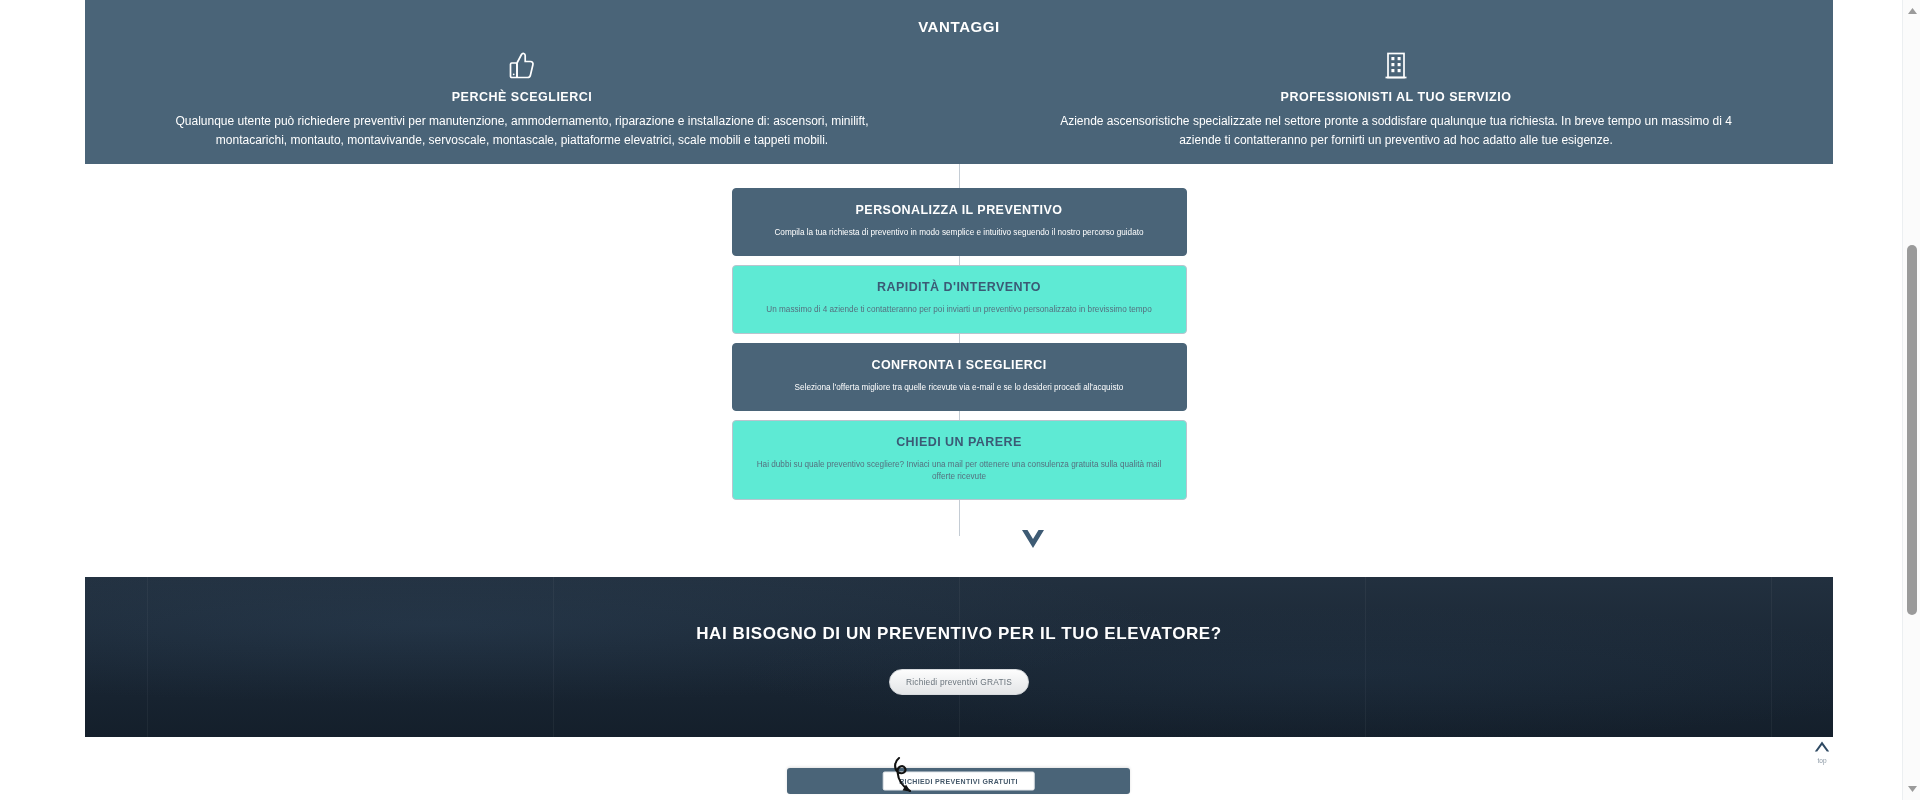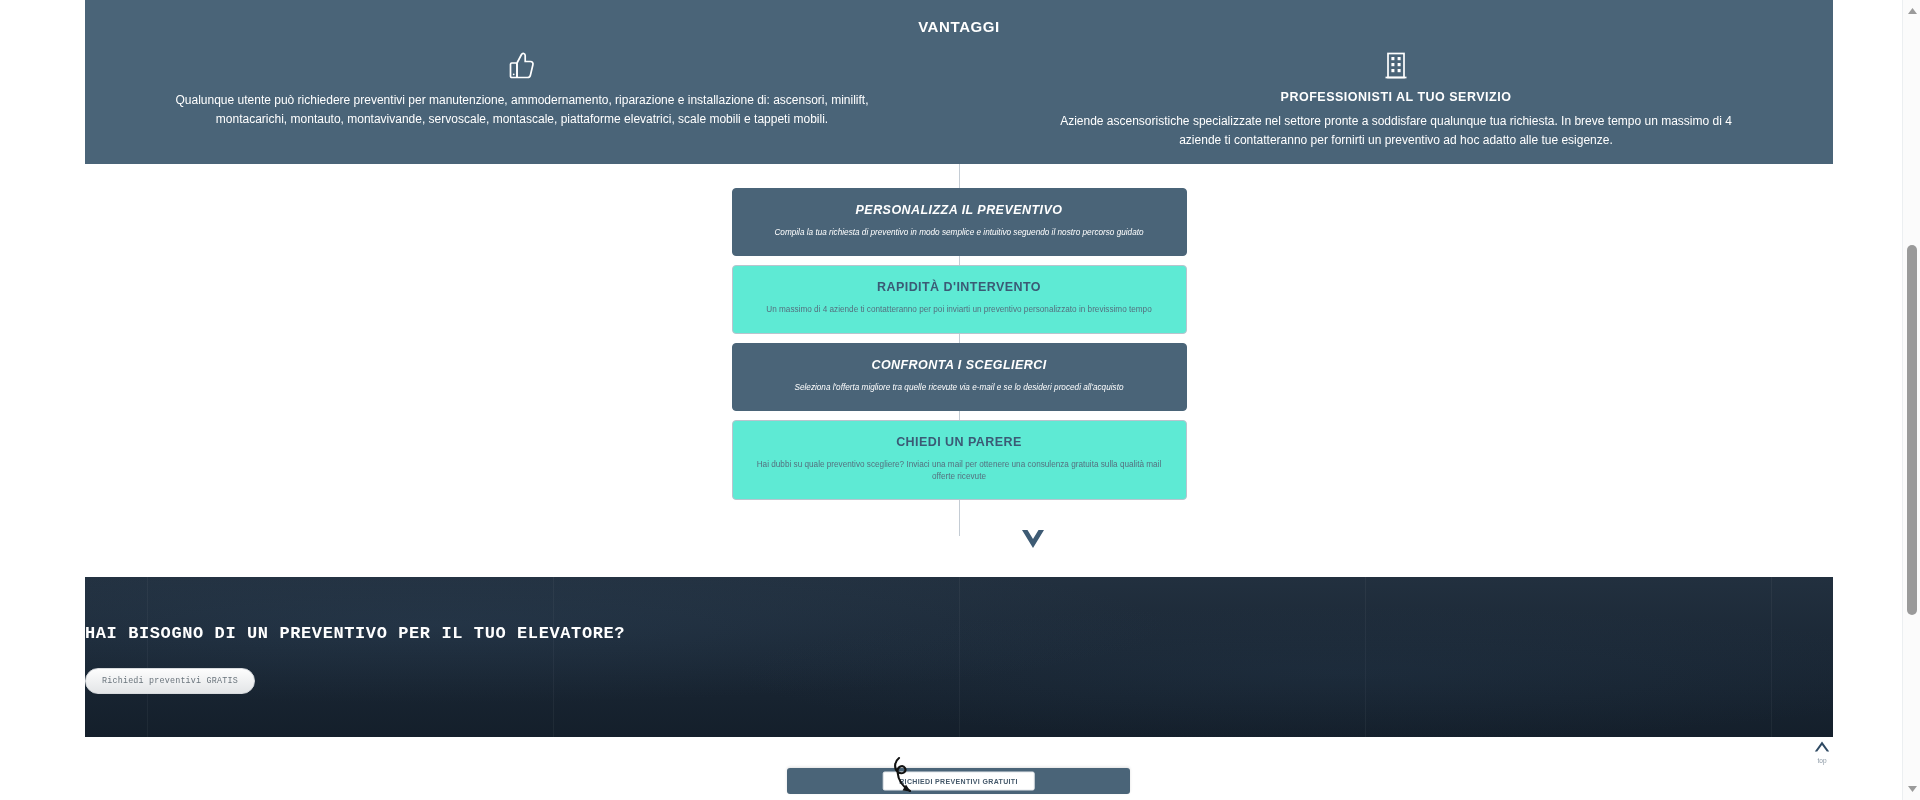--- a/index.html
+++ b/index.html
@@ -51,21 +51,21 @@
     transform: translateX(-50%);
   }
 
   
   .steps { position: absolute; left: 0; top: 188px; width: 1748px; }
   .card {
     position: relative; width: 455px; margin: 0 auto 9px auto;
     border-radius: 4px; text-align: center; padding: 14px 18px 16px 18px;
   }
   .card.filled {
-    background: #4a6478; color: #ffffff; border: 1px solid #4a6478; font-style: italic;
+    background: #4a6478; color: #ffffff; border: 1px solid #4a6478;
   }
   .card.outline {
     background: #5eead4; color: #3d5a73; border: 1px solid #b9c4ce;
   }
   .card-title { font-size: 12.5px; font-weight: bold; letter-spacing: .45px; }
   .card.outline .card-title { color: #3b5a75; }
   .card-text { font-size: 8.2px; line-height: 1.5; margin-top: 10px; }
   .card.outline .card-text { color: #55707f; }
 
   
@@ -76,21 +76,21 @@
       linear-gradient(180deg, #22303f 0%, #1b2836 45%, #141f2b 100%);
     overflow: hidden;
   }
   .cta::after {
     content: ""; position: absolute; inset: 0;
     background:
       radial-gradient(ellipse 60% 70% at 20% 30%, rgba(60,90,120,.20), transparent 70%),
       radial-gradient(ellipse 50% 60% at 72% 60%, rgba(45,70,95,.18), transparent 70%);
     pointer-events: none;
   }
-  .cta-inner { position: relative; z-index: 2; text-align: left; padding-top: 47px; font-family: Liberation Mono, monospace; }
+  .cta-inner { position: relative; z-index: 2; text-align: center; padding-top: 47px; }
   .cta-title {
     color: #ffffff; font-size: 17px; font-weight: bold; letter-spacing: .6px;
   }
   .cta-btn {
     display: inline-block; margin-top: 25px;
     background: linear-gradient(180deg,#fdfdfd 0%, #e3e5e7 100%);
     color: #6a747c; font-size: 8.4px; letter-spacing: .2px;
     padding: 7px 16px; border-radius: 14px; border: 1px solid #d7dadd;
     cursor: pointer;
   }
@@ -145,20 +145,21 @@
       <div class="vantaggi-cols">
 
         <div class="vcol">
           <div class="vicon">
             <svg width="26" height="30" viewBox="0 0 26 30" fill="none" stroke="#ffffff" stroke-width="1.7">
               <path d="M8 12 L12.5 3.5 C13.6 1.6 16.2 2.3 16.2 4.6 L16.2 10.5 L21.5 10.5 C23.3 10.5 24.4 12.2 23.9 13.8 L21.4 24.2 C21.1 25.6 19.9 26.5 18.5 26.5 L8 26.5 Z"></path>
               <rect x="1.5" y="12" width="6.5" height="14.5" rx="1.2"></rect>
               <circle cx="4.7" cy="23.3" r="0.9" fill="#ffffff" stroke="none"></circle>
             </svg>
           </div>
+          <div class="vcol-title">PERCHÈ SCEGLIERCI</div>
           <div class="vcol-text">Qualunque utente può richiedere preventivi per manutenzione, ammodernamento, riparazione e installazione di: ascensori, minilift, montacarichi, montauto, montavivande, servoscale, montascale, piattaforme elevatrici, scale mobili e tappeti mobili.</div>
         </div>
 
         <div class="vcol">
           <div class="vicon">
             <svg width="26" height="30" viewBox="0 0 26 30" fill="none" stroke="#ffffff" stroke-width="1.7">
               <rect x="5" y="2.5" width="16" height="24"></rect>
               <path d="M2.5 26.5 L23.5 26.5"></path>
               <rect x="8.4" y="6" width="3" height="3.2" fill="#ffffff" stroke="none"></rect>
               <rect x="14.6" y="6" width="3" height="3.2" fill="#ffffff" stroke="none"></rect>

